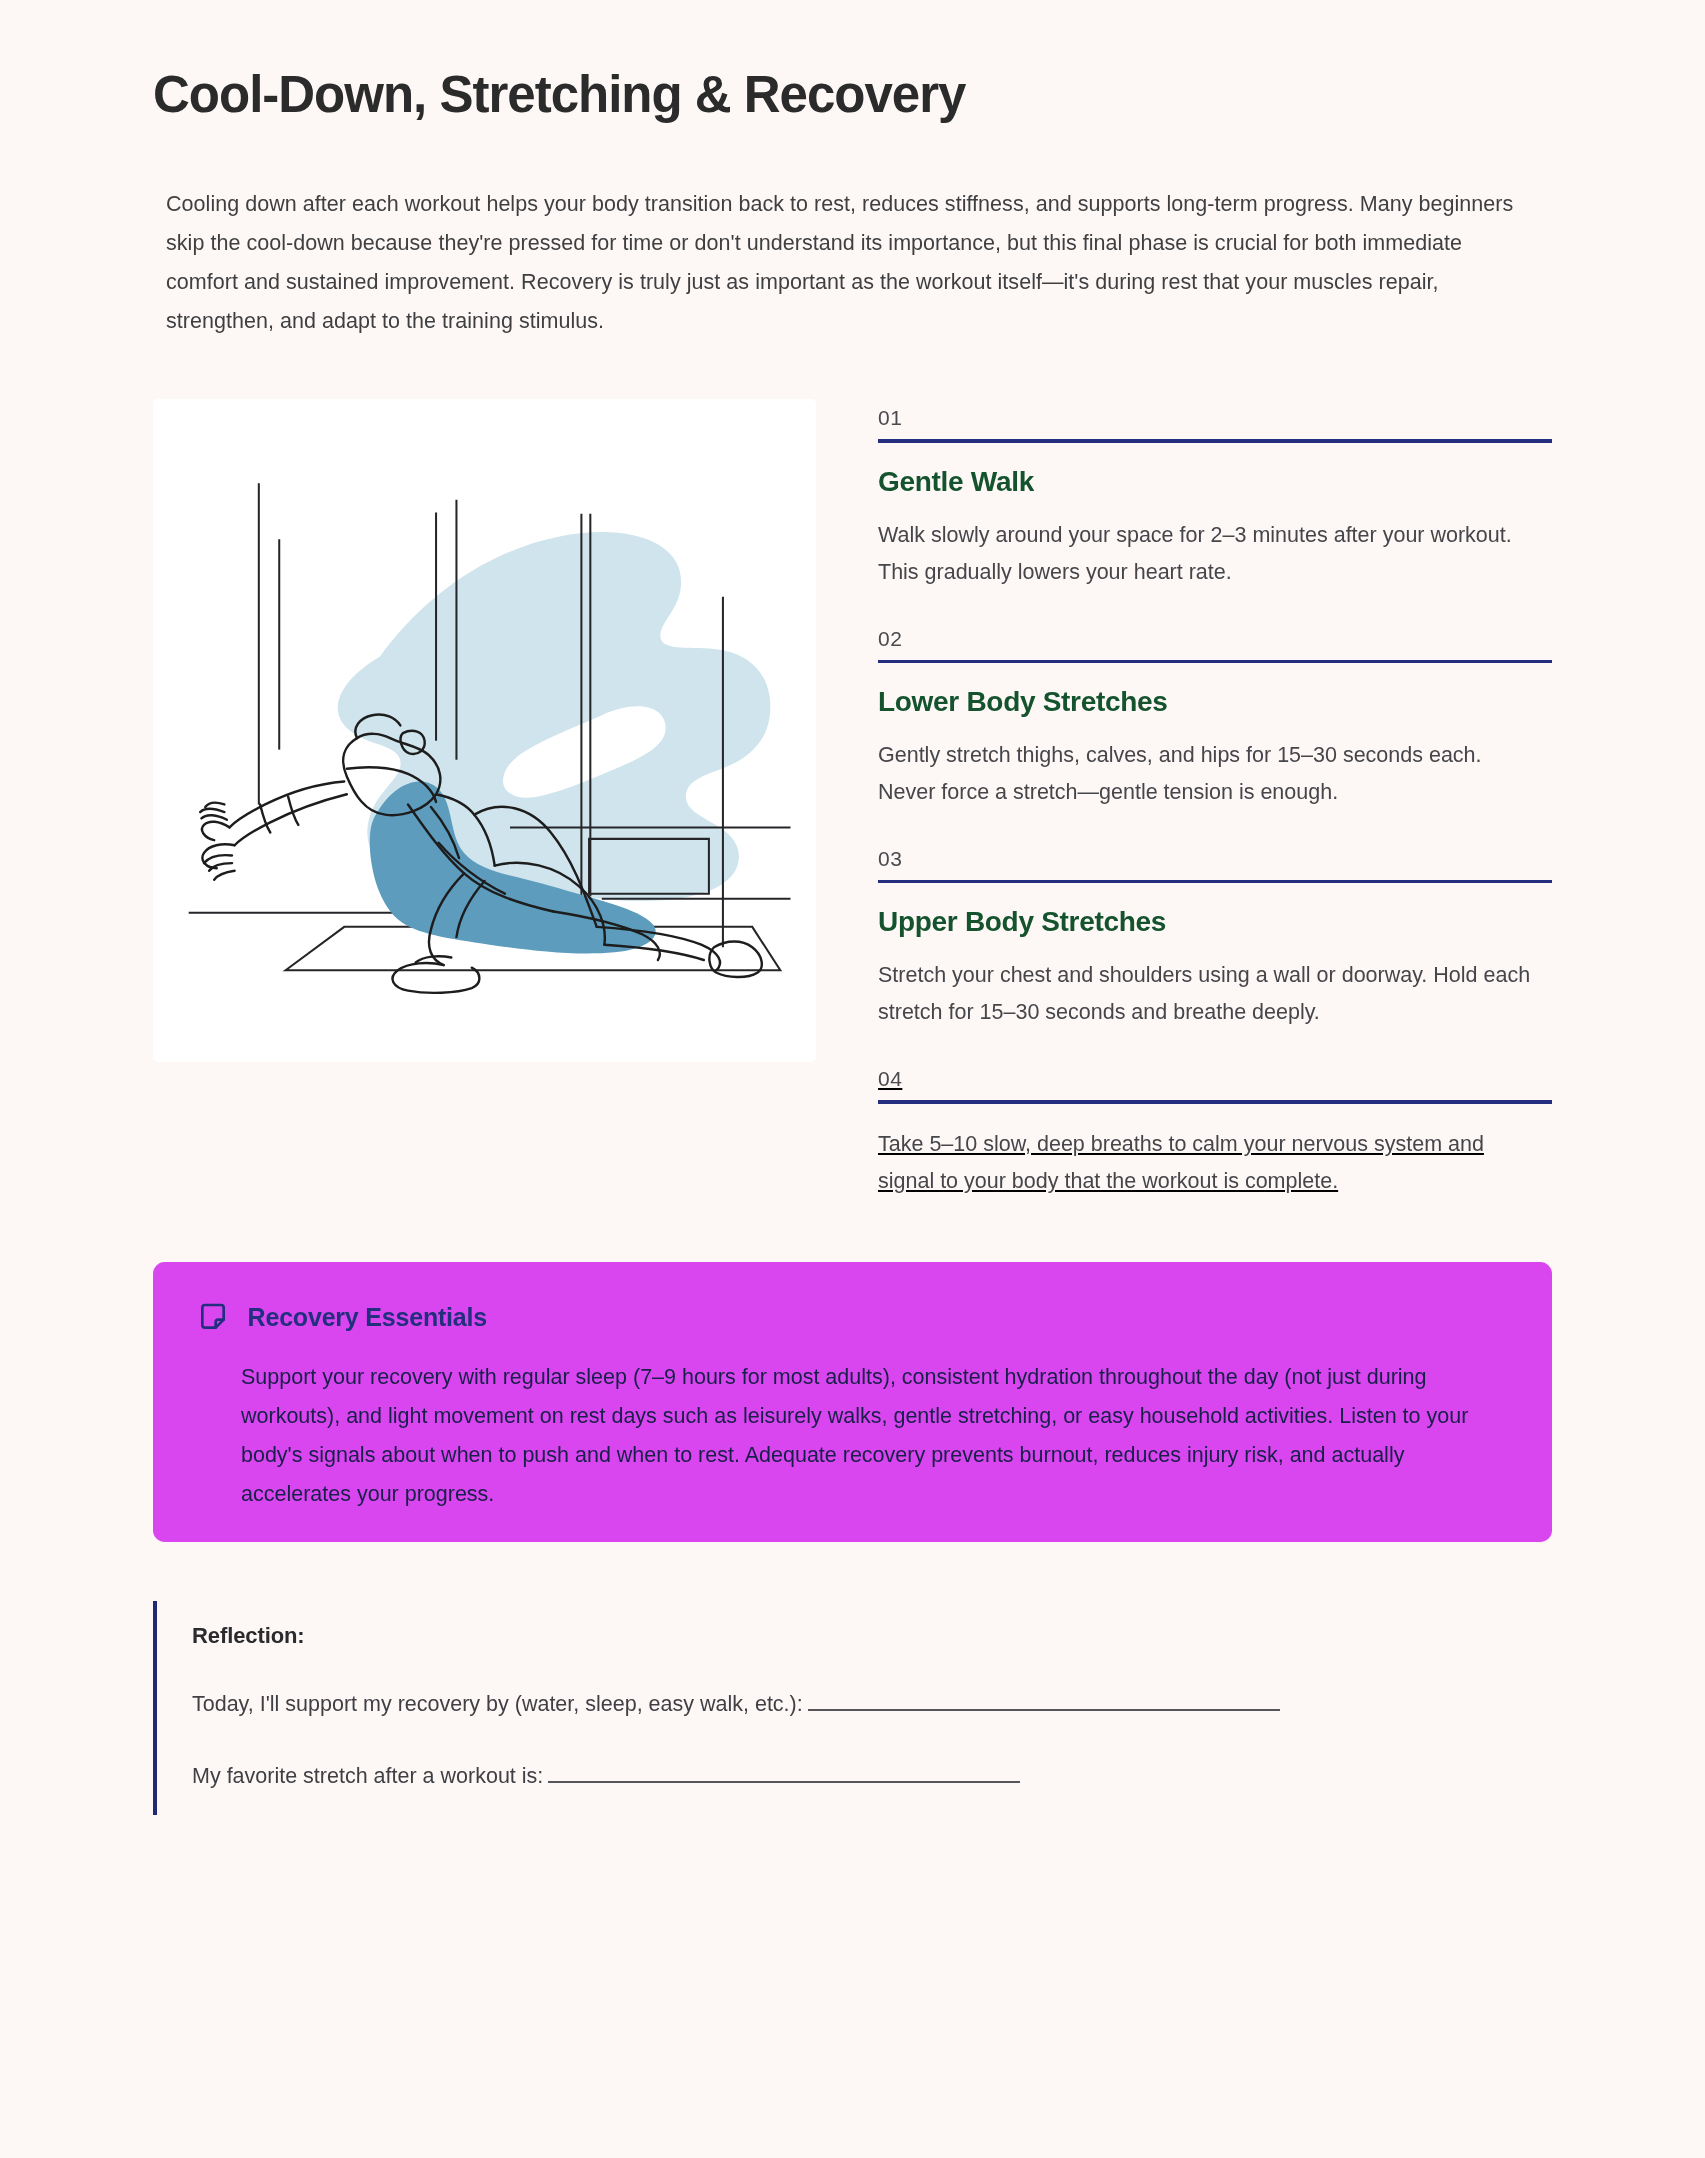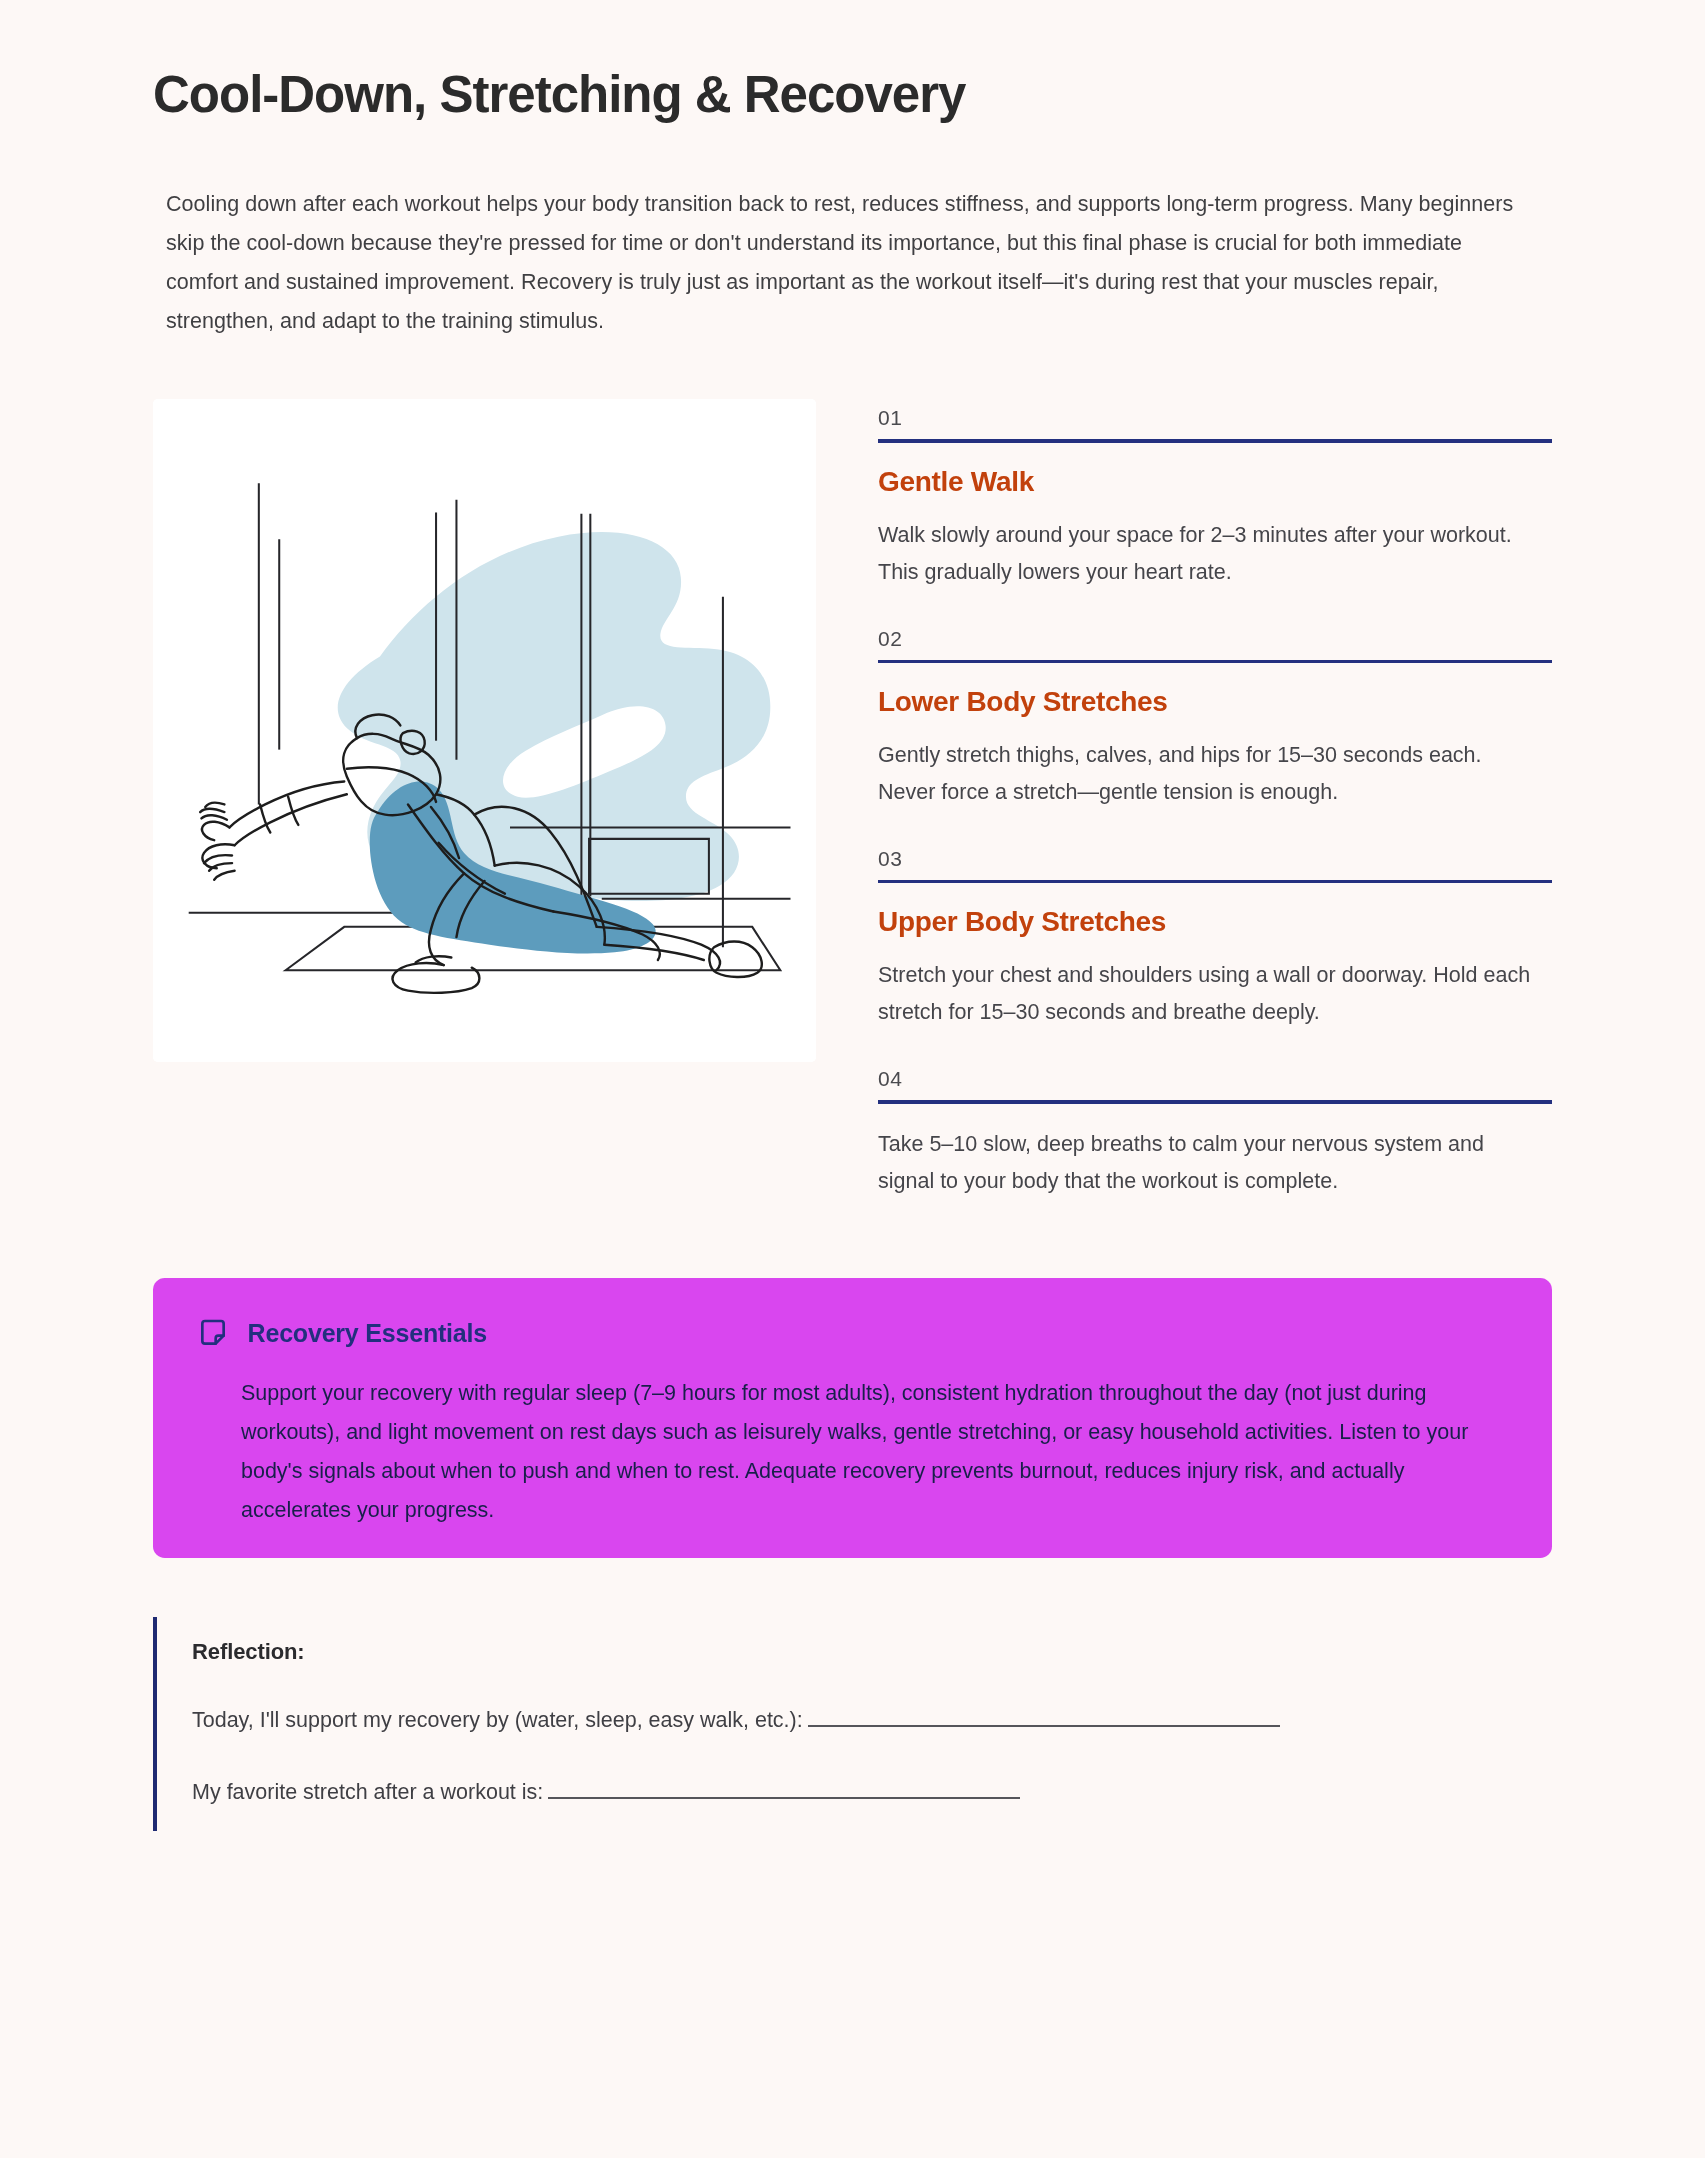--- a/index.html
+++ b/index.html
@@ -51,38 +51,38 @@
     width: 663px; height: 663px;
     background: #ffffff;
     border-radius: 5px;
     overflow: hidden;
   }
   .illus-frame svg { display: block; width: 100%; height: 100%; }
 
   .steps-col { flex: 1 1 auto; padding-top: 6.7px; }
 
   .step { margin-bottom: 35px; }
-  .step:last-child { margin-bottom: 16px; }
+  .step:last-child { margin-bottom: 0; text-decoration: underline; }
   .step-num {
     font-size: 21px;
     color: #4a4a4e;
     letter-spacing: 0.5px;
     line-height: 1.25;
     padding-bottom: 7.6px;
   }
   .step-rule {
     height: 3.4px;
     background: #24307f;
     width: 100%;
     margin-bottom: 22px;
   }
   .step-title {
     font-size: 28px;
     font-weight: 700;
-    color: #c2410c;
+    color: #14532d;
     letter-spacing: -0.3px;
     margin: 0 0 18.6px 0;
     line-height: 1.2;
   }
   .step-body {
     font-size: 21.5px;
     line-height: 1.72;
     color: #45454a;
     margin: 0;
     max-width: 666px;

